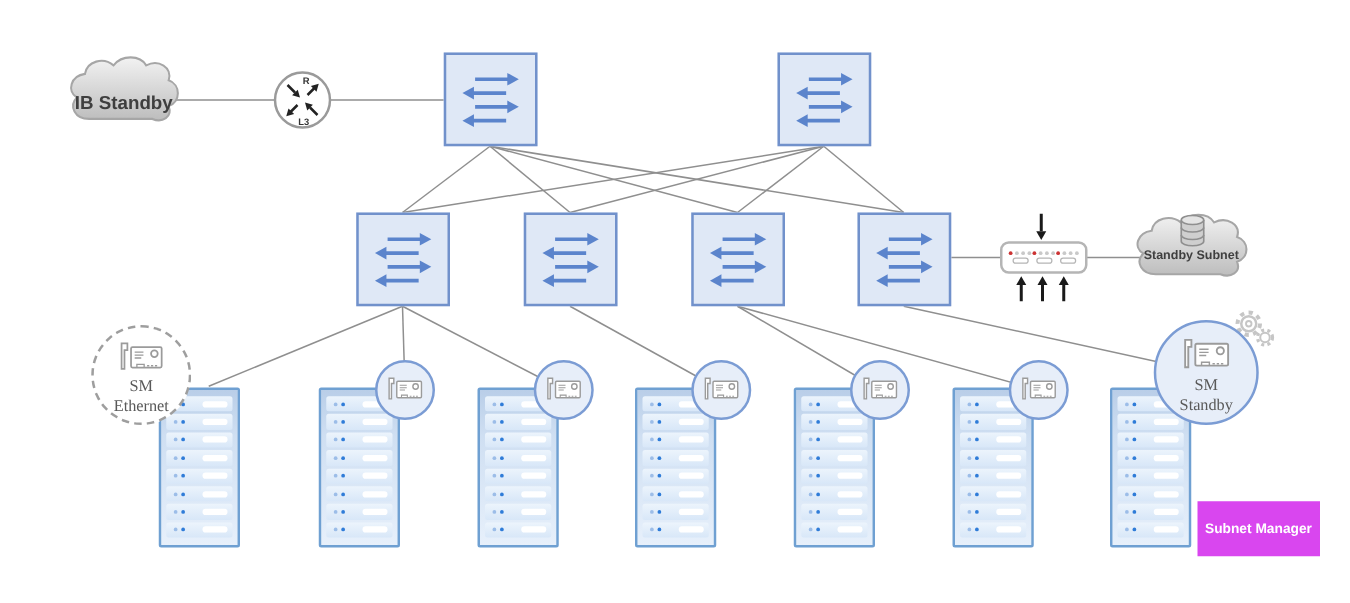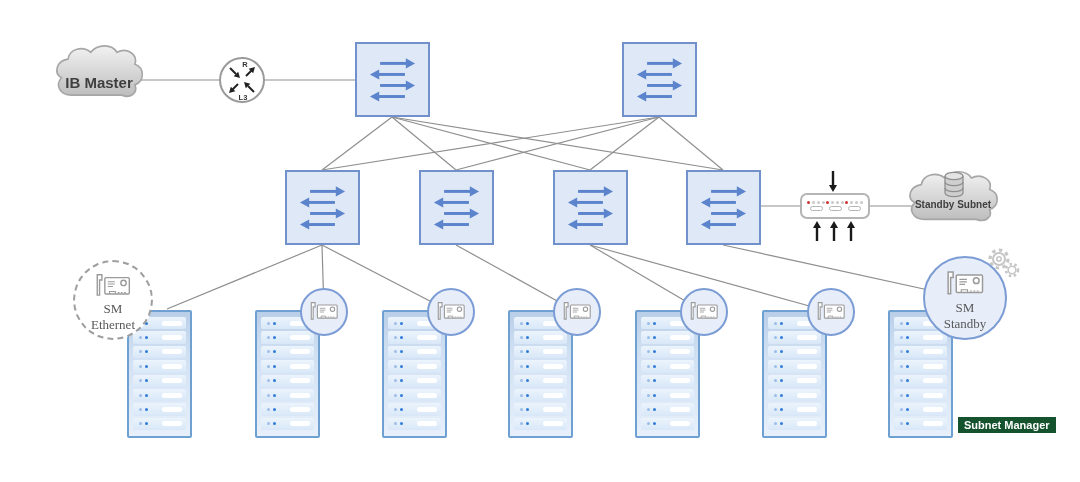--- a/index.html
+++ b/index.html
@@ -49,22 +49,22 @@
   #sm-standby{position:absolute;left:73px;top:260px;width:80px;height:80px;border-radius:50%;
               background:#ffffff;border:2px dashed #9e9e9e;box-sizing:border-box;z-index:5;
               display:flex;flex-direction:column;align-items:center;padding-top:11px;}
   #sm-master{position:absolute;left:923px;top:256px;width:84px;height:84px;border-radius:50%;
              background:#e7eef9;border:2px solid #7b9cd4;box-sizing:border-box;z-index:5;
              display:flex;flex-direction:column;align-items:center;padding-top:12px;}
   .sm-label{font-size:13px;color:#595959;line-height:1.25;text-align:center;font-family:Liberation Serif, serif;}
 
   #gears{position:absolute;left:984px;top:246px;z-index:4;}
 
-  #badge{position:absolute;left:958px;top:417px;background:#14532d;color:#ffffff;font-size:11px;
-         font-weight:700;padding:2px 6px;z-index:6;white-space:nowrap;}
+  #badge{position:absolute;left:958px;top:401px;background:#d946ef;color:#ffffff;font-size:11px;
+         font-weight:700;padding:16px 6px;z-index:6;white-space:nowrap;}
 </style>
 </head>
 <body>
 
 <div id="stage">
 
   <svg id="lines" width="1080" height="482">
       <line x1="138" y1="80" x2="355" y2="80" stroke="#8f8f8f" stroke-width="1.2"></line>
       <line x1="392" y1="117" x2="322" y2="170" stroke="#8f8f8f" stroke-width="1.2"></line>
       <line x1="392" y1="117" x2="456" y2="170" stroke="#8f8f8f" stroke-width="1.2"></line>
@@ -106,21 +106,21 @@
       <defs>
         <linearGradient id="cg1" x1="0" y1="0" x2="0" y2="1">
           <stop offset="0" stop-color="#f2f2f2"></stop>
             <stop offset="1" stop-color="#bdbdbd"></stop>
         </linearGradient>
       </defs>
       <path d="M 26 62 C 12 62, 6 50, 14 42 C 4 36, 8 22, 22 20 C 24 8, 40 4, 50 12
                C 58 2, 76 2, 82 12 C 94 6, 108 14, 104 26 C 116 30, 116 46, 104 50
                C 108 60, 98 66, 88 62 Z" fill="url(#cg1)" stroke="#a6a6a6" stroke-width="2"></path>
     </svg>
-    <div class="cloud-label">IB Master</div>
+    <div class="cloud-label">IB Standby</div>
   </div>
 
   <svg id="router" viewBox="0 0 48 48">
     <circle cx="24" cy="24" r="22" fill="#ffffff" stroke="#9a9a9a" stroke-width="2"></circle>
     <g stroke="#222" stroke-width="2">
       <line x1="12" y1="12" x2="18" y2="18"></line>
       <line x1="36" y1="36" x2="30" y2="30"></line>
       <line x1="28" y1="20" x2="34" y2="14"></line>
       <line x1="20" y1="28" x2="14" y2="34"></line>
     </g>

